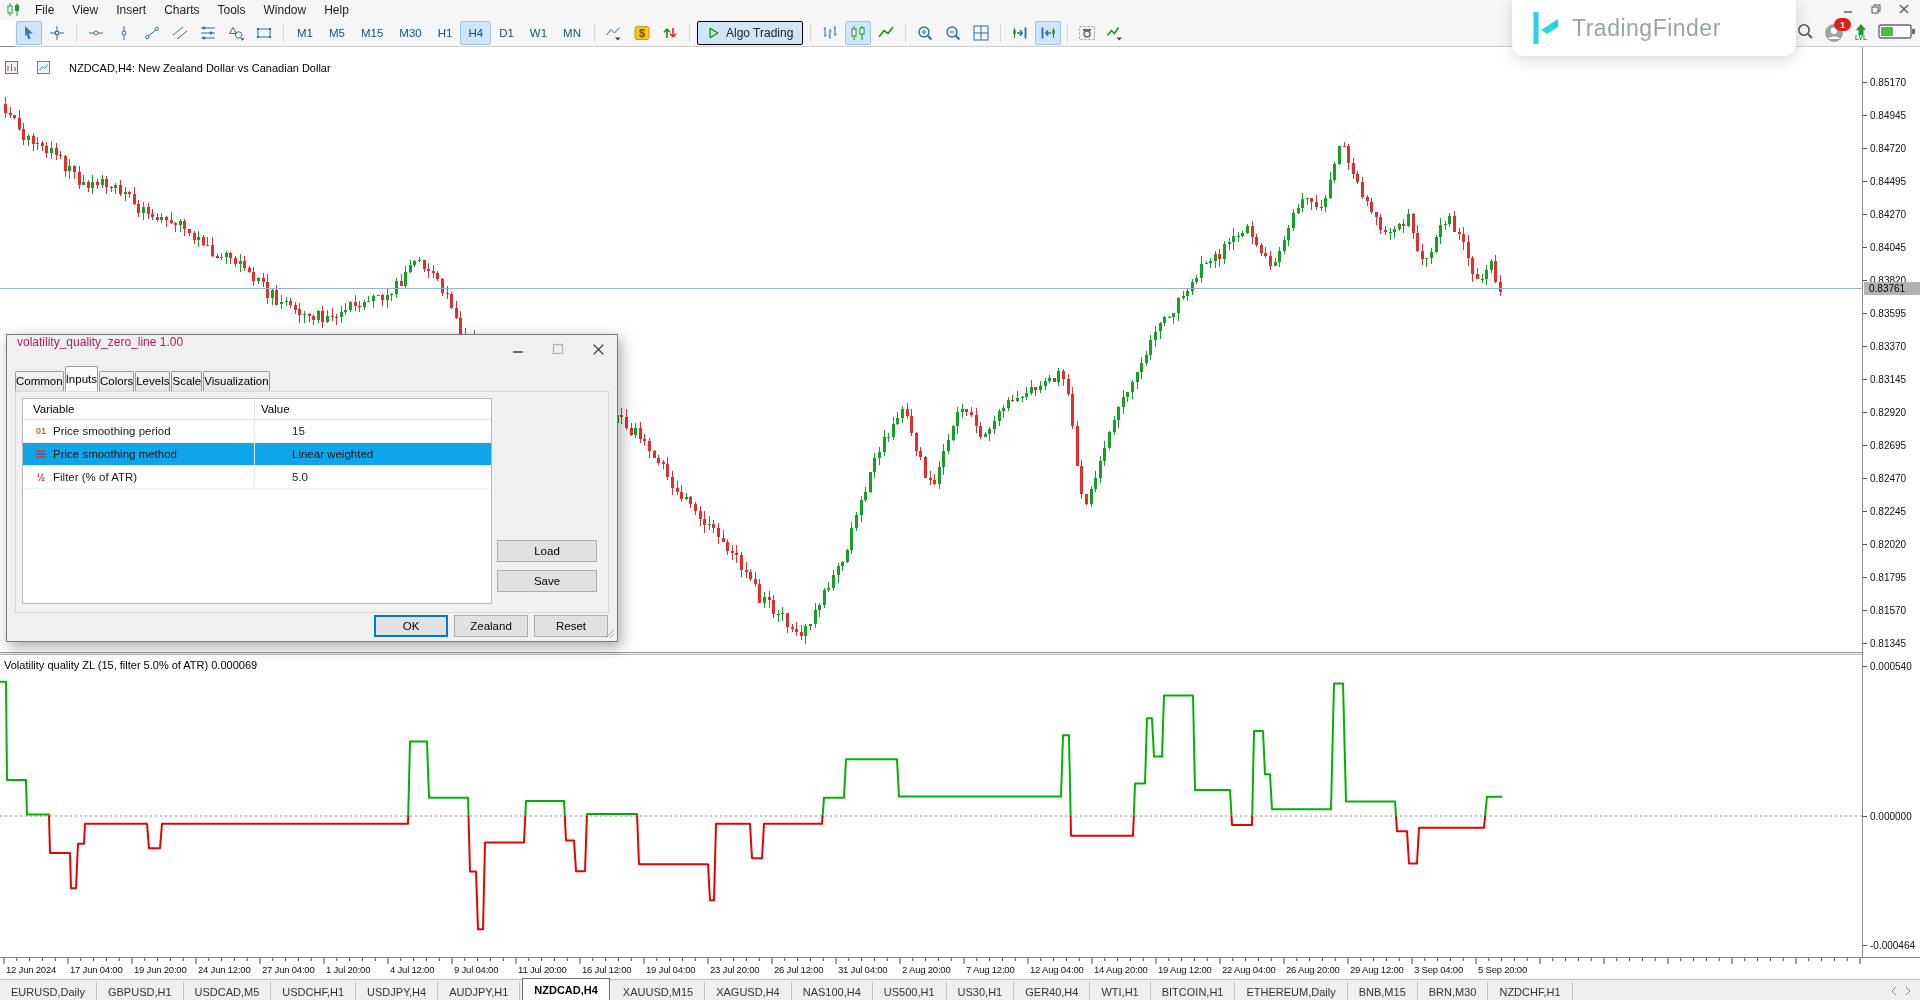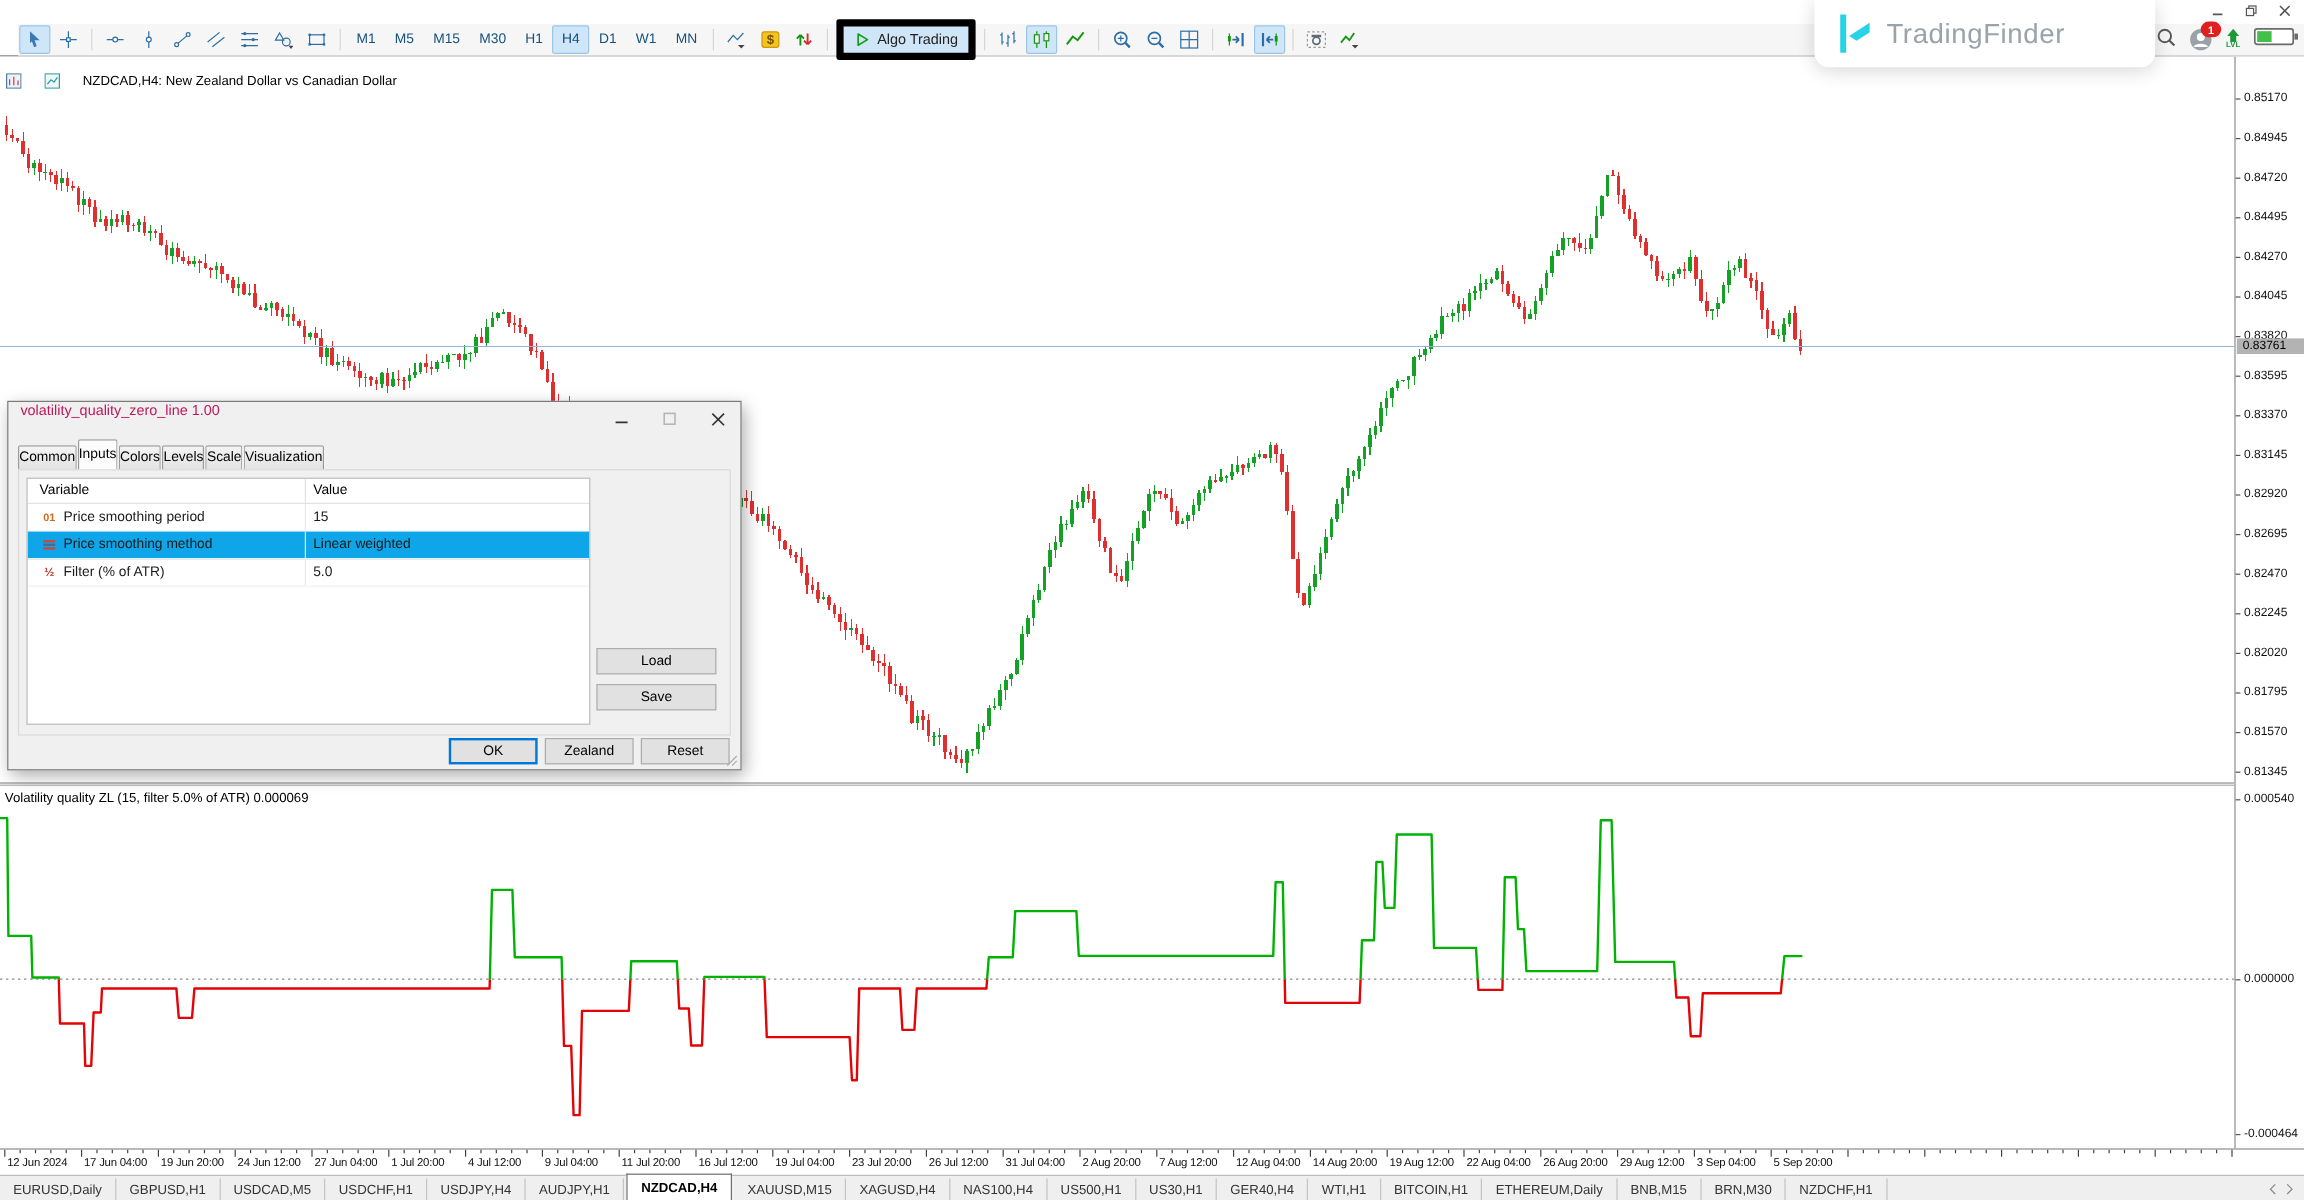--- a/index.html
+++ b/index.html
@@ -17,21 +17,21 @@
            border-bottom:1px solid #cfcfcf;display:flex;align-items:center;z-index:3;}
   .tbtn{min-width:24px;height:22px;display:flex;align-items:center;justify-content:center;
         border:1px solid transparent;border-radius:2px;margin:0 1px;}
   .tbtn.sel{background:#cfe5f8;border-color:#9cc6e8;}
   .tbtn svg{display:block;}
   .tsep{width:1px;height:18px;background:#d6d6d6;margin:0 5px;}
   .tf-btn{font-size:11.5px;color:#17517f;padding:0 7px;height:22px;display:flex;align-items:center;
           border:1px solid transparent;border-radius:2px;}
   .tf-btn.sel{background:#cfe5f8;border-color:#9cc6e8;color:#0d4a7a;}
   .algo-btn{display:flex;align-items:center;gap:5px;height:22px;padding:0 9px;font-size:12px;color:#222;
-            background:#cfe5f8;border:6px solid #000000;border-radius:2px;margin:0 2px;}
+            background:#cfe5f8;border:1px solid #000000;border-radius:2px;margin:0 2px;}
   .right-cluster{position:absolute;top:20px;right:4px;height:26px;display:flex;align-items:center;gap:10px;z-index:6;}
   .profile-wrap{position:relative;width:20px;height:20px;}
   .badge{position:absolute;top:-5px;right:-7px;min-width:13px;height:13px;border-radius:7px;background:#e02020;
          color:#fff;font-size:9px;font-weight:bold;display:flex;align-items:center;justify-content:center;padding:0 2px;}
   .lvl-wrap{display:flex;flex-direction:column;align-items:center;line-height:1;}
   .lvl-text{font-size:6.5px;font-weight:bold;color:#1d9a38;margin-top:-1px;}
   
   .brand-card{position:absolute;left:1512px;top:0;width:268px;height:56px;background:#fff;border-radius:0 0 12px 12px;
               box-shadow:0 3px 16px rgba(0,0,0,0.16);display:flex;align-items:center;gap:10px;padding-left:16px;z-index:5;}
   .brand-name{font-size:23px;color:#9aa2aa;letter-spacing:0.5px;}
@@ -71,21 +71,21 @@
   .dlg-tabs{position:absolute;top:34px;left:8px;display:flex;align-items:flex-end;height:22px;}
   .dlg-tab{padding:3px 0 4px;font-size:11.5px;color:#000;border:1px solid #9a9a9a;border-bottom:none;
            background:linear-gradient(#f4f4f4,#e3e3e3);margin-right:1px;border-radius:2px 2px 0 0;}
   .dlg-tab.active{background:#fcfcfc;padding-top:6px;padding-bottom:6px;position:relative;z-index:2;font-weight:normal;}
   .dlg-page{position:absolute;left:8px;right:8px;top:56px;height:220px;border:1px solid #d9d9d9;background:#f0f0f0;}
   .dlg-table{position:absolute;left:6px;top:6px;width:470px;height:206px;background:#fff;border:1px solid #b8b8b8;
              font-size:11.5px;box-sizing:border-box;overflow:hidden;}
   .dt-head{display:flex;height:20px;align-items:center;border-bottom:1px solid #e2e2e2;color:#000;}
   .dt-col1{width:232px;padding-left:10px;box-sizing:border-box;border-right:1px solid #e2e2e2;height:100%;display:flex;align-items:center;}
   .dt-col2{flex:1;padding-left:6px;display:flex;align-items:center;height:100%;}
-  .dt-row{display:flex;height:22px;align-items:center;border-bottom:1px solid #f0f0f0;}
+  .dt-row{display:flex;height:22px;align-items:center;border-bottom:1px solid #f0f0f0;gap:31px;}
   .dt-row.selected{background:#0ea5e9;}
   .row-icon{width:16px;display:inline-flex;justify-content:center;margin-right:4px;font-weight:bold;}
   .icon-num{font-size:9px;color:#cf6b1b;letter-spacing:0;}
   .icon-frac{font-size:10px;color:#c0392b;}
   .dbtn{position:absolute;background:#e1e1e1;border:1px solid #adadad;font-size:11.5px;height:22px;
         font-family:inherit;display:flex;align-items:center;justify-content:center;box-sizing:border-box;}
   .dbtn.okbtn{border:2px solid #0078d7;}
   .resize-grip{position:absolute;right:2px;bottom:2px;}
 </style>
 </head>
@@ -105,20 +105,31 @@
           <rect x="1" y="3" width="6" height="6" fill="#f6f6f6" stroke="#555"></rect>
         </svg>
       </span>
     <span class="winbtn">
       <svg width="10" height="10" viewBox="0 0 10 10">
           <path d="M1 1l8 8M9 1l-8 8" stroke="#555" stroke-width="1.3"></path>
         </svg>
       </span>
   </div>
 
+  <div class="menubar">
+    <span class="applogo">
+      <svg width="16" height="16" viewBox="0 0 16 16">
+          <path d="M4 1v13" stroke="#18a03c"></path>
+          <rect x="2" y="4" width="4" height="7" fill="#fff" stroke="#18a03c"></rect>
+          <path d="M11 1v13" stroke="#18a03c"></path>
+          <rect x="9" y="3" width="4" height="6" fill="#18a03c"></rect>
+        </svg>
+    </span>
+    <span id="menu-items"><span class="menu-item">File</span><span class="menu-item">View</span><span class="menu-item">Insert</span><span class="menu-item">Charts</span><span class="menu-item">Tools</span><span class="menu-item">Window</span><span class="menu-item">Help</span></span>
+  </div>
 
   <div class="toolbar" id="toolbar">
       <div class="tbtn sel">
         <svg width="18" height="18" viewBox="0 0 18 18">
           <path d="M5 2 L13 9.5 H8.8 L10.6 14.4 L8.4 15.3 L6.6 10.4 L5 12 Z" fill="#3a79b1"></path>
         </svg>
       </div>
       <div class="tbtn">
         <svg width="18" height="18" viewBox="0 0 18 18">
           <path d="M9 2V16M2 9H16" stroke="#2e6da4" fill="none"></path>

